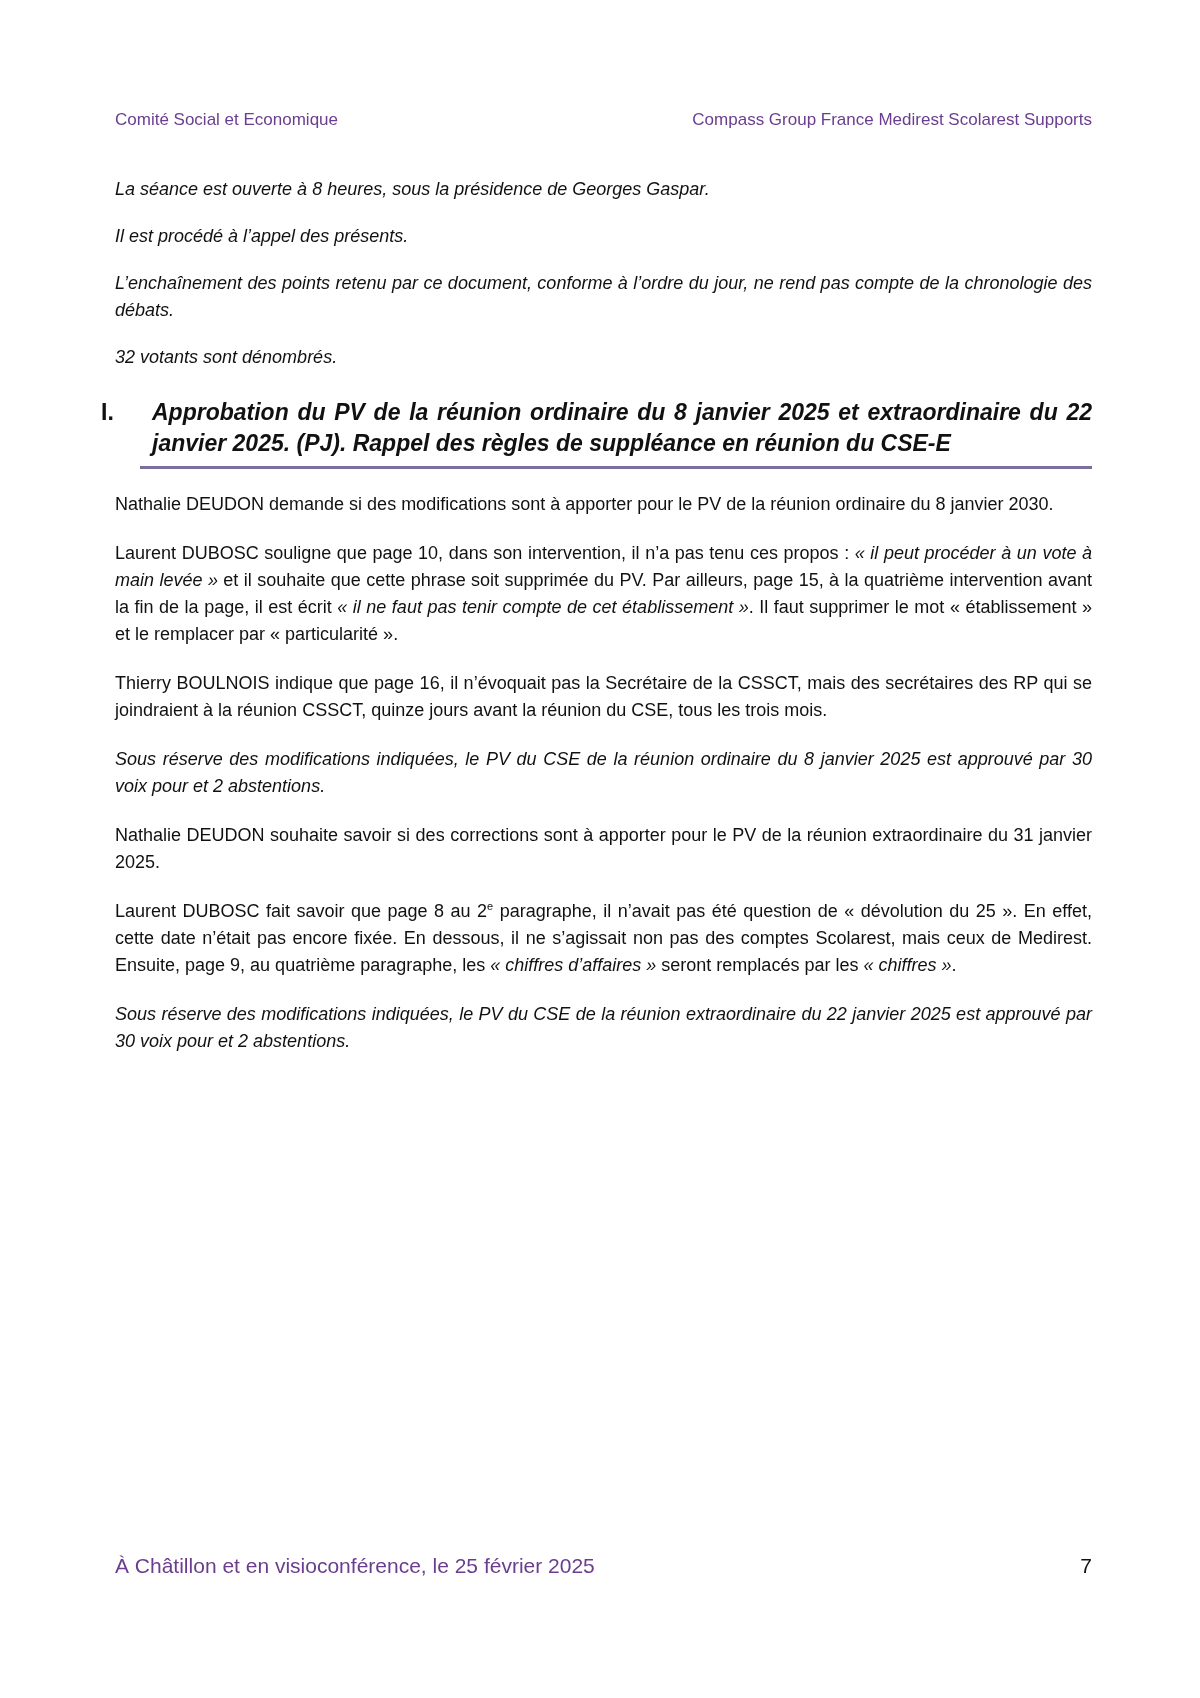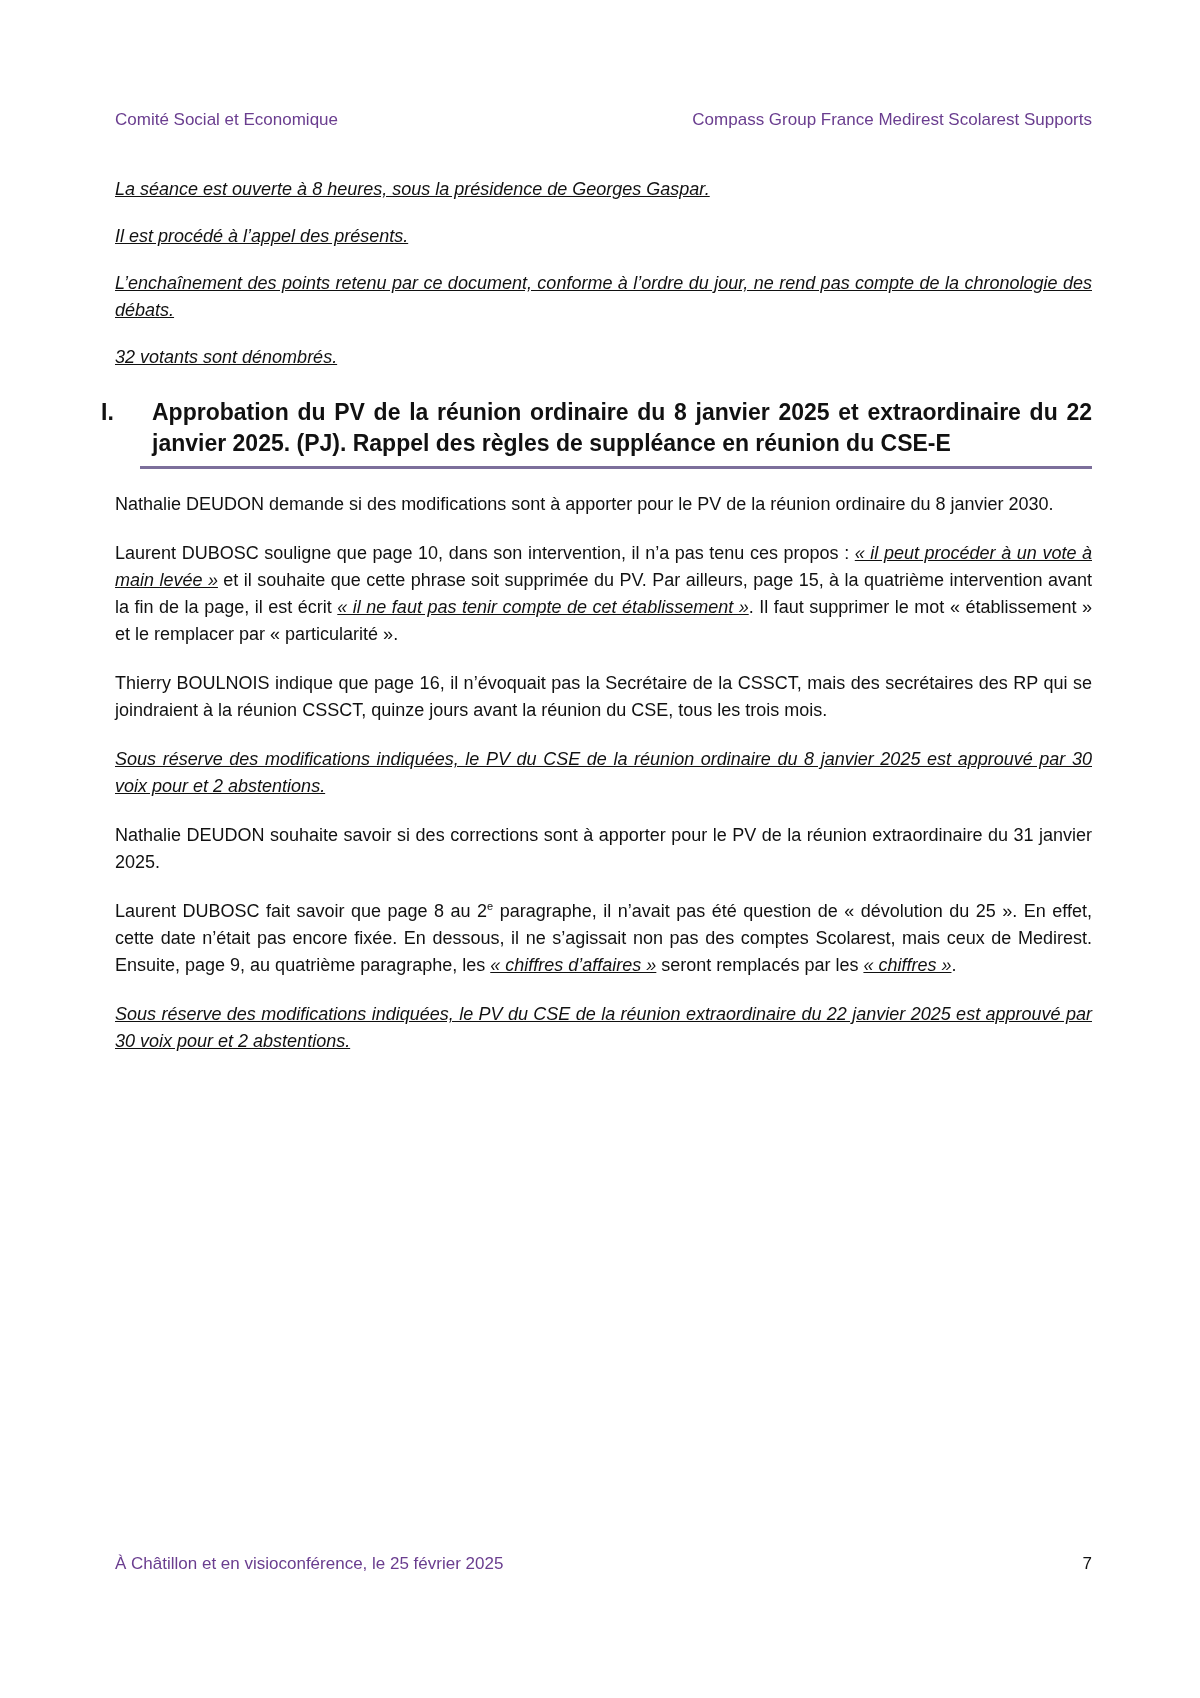--- a/index.html
+++ b/index.html
@@ -1,27 +1,27 @@
 <!DOCTYPE html>
 <html><head>
 <meta charset="utf-8">
 <style>
   html, body { margin: 0; padding: 0; background: #ffffff; }
   body { width: 1200px; height: 1698px; position: relative; font-family: "Liberation Sans", sans-serif; color: #111; }
   .page { position: absolute; left: 0; top: 0; width: 1200px; height: 1698px; }
   .header { position: absolute; top: 110px; left: 115px; right: 108px; display: flex; justify-content: space-between; font-size: 17px; color: #6a3d8f; }
   .content { position: absolute; left: 115px; right: 108px; top: 176px; font-size: 18px; line-height: 27px; }
   .p { margin: 0 0 22px 0; text-align: justify; }
-  .it { font-style: italic; text-decoration: underline; }
+  .it { font-style: italic; }
   .intro .p { margin-bottom: 20px; }
   .section-head { position: relative; margin-top: 26px; margin-bottom: 28px; padding-left: 37px; font-weight: bold; font-size: 23px; line-height: 31px; padding-bottom: 4px; }
   .section-num { position: absolute; left: -14px; top: 0; }
-  .section-title { display: block; text-align: justify; }
+  .section-title { display: block; text-align: justify; font-style: italic; }
   .section-rule { position: absolute; left: 25px; right: 0; bottom: -6px; height: 3px; background: #7c6f9b; }
-  .footer { position: absolute; top: 1554px; left: 115px; right: 108px; display: flex; justify-content: space-between; font-size: 17px; align-items: flex-end; }
+  .footer { position: absolute; top: 1554px; left: 115px; right: 108px; display: flex; justify-content: space-between; font-size: 21px; align-items: flex-end; }
   .footer-left { color: #6a3d8f; }
   .footer-right { color: #111; }
   sup { font-size: 11px; line-height: 0; }
 </style>
 </head>
 <body>
 
 <div class="page">
 
   <div class="header">

